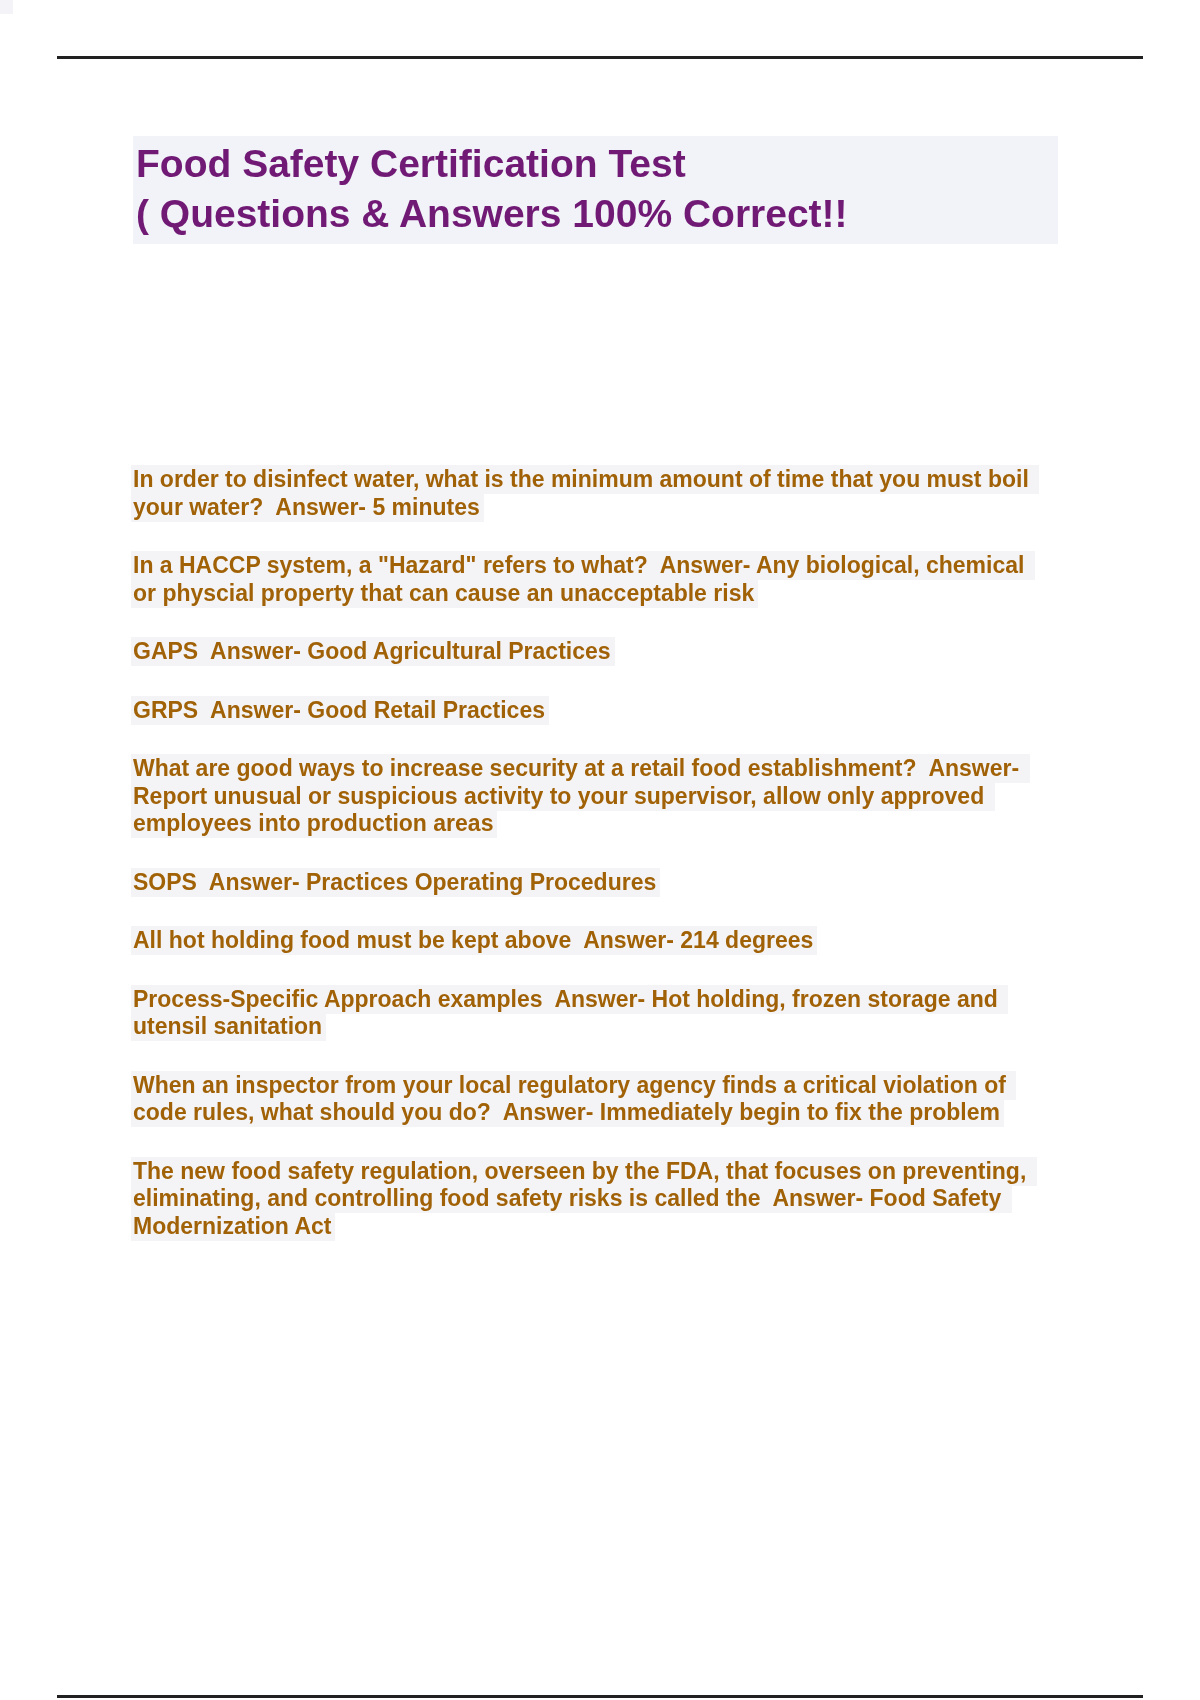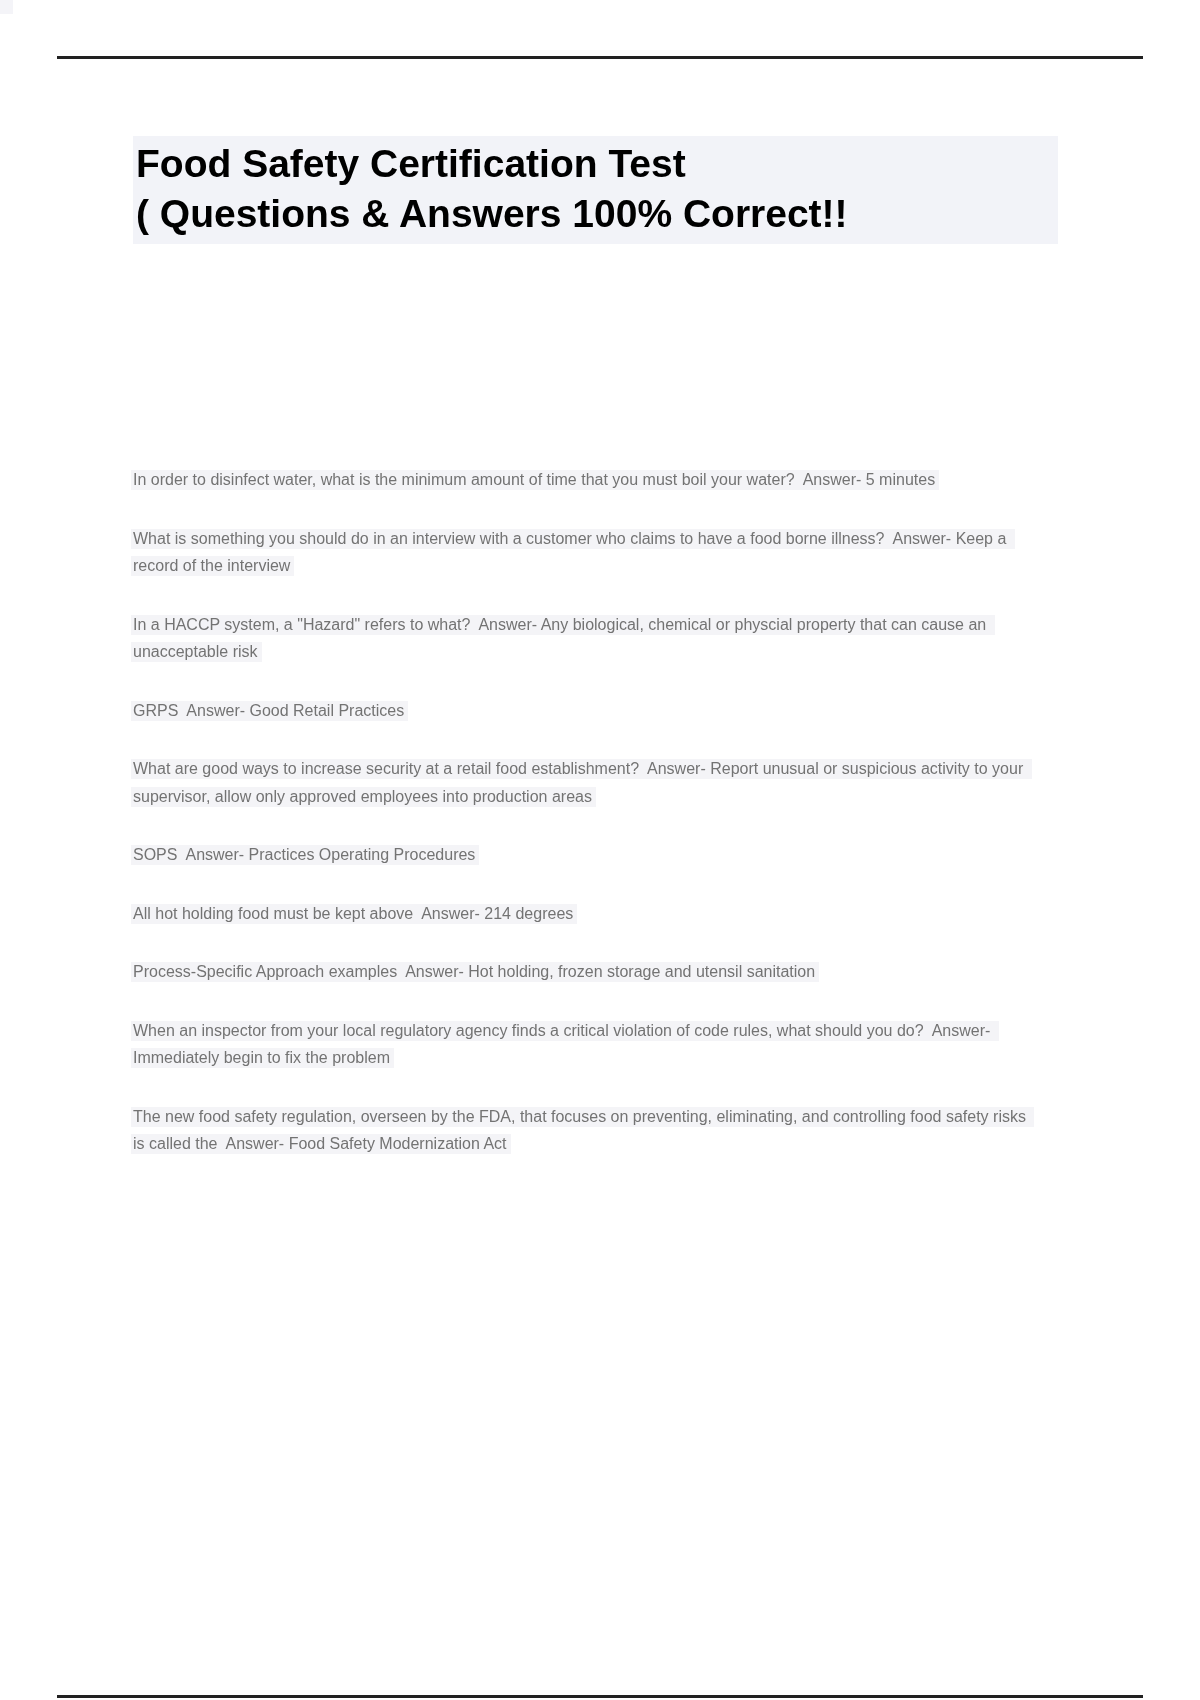--- a/index.html
+++ b/index.html
@@ -37,35 +37,36 @@
     left: 133px;
     top: 136px;
     width: 925px;
     background: #f2f3f8;
     padding: 3px 0 5px 3px;
     box-sizing: border-box;
   }
   .title-line {
     font-size: 39px;
     font-weight: bold;
-    color: #000000;
+    color: #701a75;
     line-height: 50px;
     white-space: pre;
   }
   .body-block {
     position: absolute;
     left: 133px;
     top: 466px;
     width: 905px;
   }
   p.qa {
     margin: 0 0 31px 0;
-    font-size: 16px;
+    font-size: 23px;
     line-height: 27.5px;
-    color: #737373;
+    color: #a16207;
+    font-weight: bold;
   }
   p.qa .hl {
     background: #f4f4f7;
     white-space: pre-wrap;
     padding: 1px 4px 2px 2px;
     margin-left: -2px;
     -webkit-box-decoration-break: clone;
     box-decoration-break: clone;
   }
 </style>
@@ -76,22 +77,22 @@
   <div class="corner-artifact"></div>
   <div class="rule rule-top"></div>
 
   <div class="title-block">
     <div class="title-line">Food Safety Certification Test</div>
     <div class="title-line">( Questions &amp; Answers 100% Correct!!</div>
   </div>
 
   <div class="body-block">
     <p class="qa"><span class="hl">In order to disinfect water, what is the minimum amount of time that you must boil your water?  Answer- 5 minutes</span></p>
-    <p class="qa"><span class="hl">What is something you should do in an interview with a customer who claims to have a food borne illness?  Answer- Keep a record of the interview</span></p>
     <p class="qa"><span class="hl">In a HACCP system, a "Hazard" refers to what?  Answer- Any biological, chemical or physcial property that can cause an unacceptable risk</span></p>
+    <p class="qa"><span class="hl">GAPS  Answer- Good Agricultural Practices</span></p>
     <p class="qa"><span class="hl">GRPS  Answer- Good Retail Practices</span></p>
     <p class="qa"><span class="hl">What are good ways to increase security at a retail food establishment?  Answer- Report unusual or suspicious activity to your supervisor, allow only approved employees into production areas</span></p>
     <p class="qa"><span class="hl">SOPS  Answer- Practices Operating Procedures</span></p>
     <p class="qa"><span class="hl">All hot holding food must be kept above  Answer- 214 degrees</span></p>
     <p class="qa"><span class="hl">Process-Specific Approach examples  Answer- Hot holding, frozen storage and utensil sanitation</span></p>
     <p class="qa"><span class="hl">When an inspector from your local regulatory agency finds a critical violation of code rules, what should you do?  Answer- Immediately begin to fix the problem</span></p>
     <p class="qa"><span class="hl">The new food safety regulation, overseen by the FDA, that focuses on preventing, eliminating, and controlling food safety risks is called the  Answer- Food Safety Modernization Act</span></p>
   </div>
 
   <div class="rule rule-bottom"></div>

